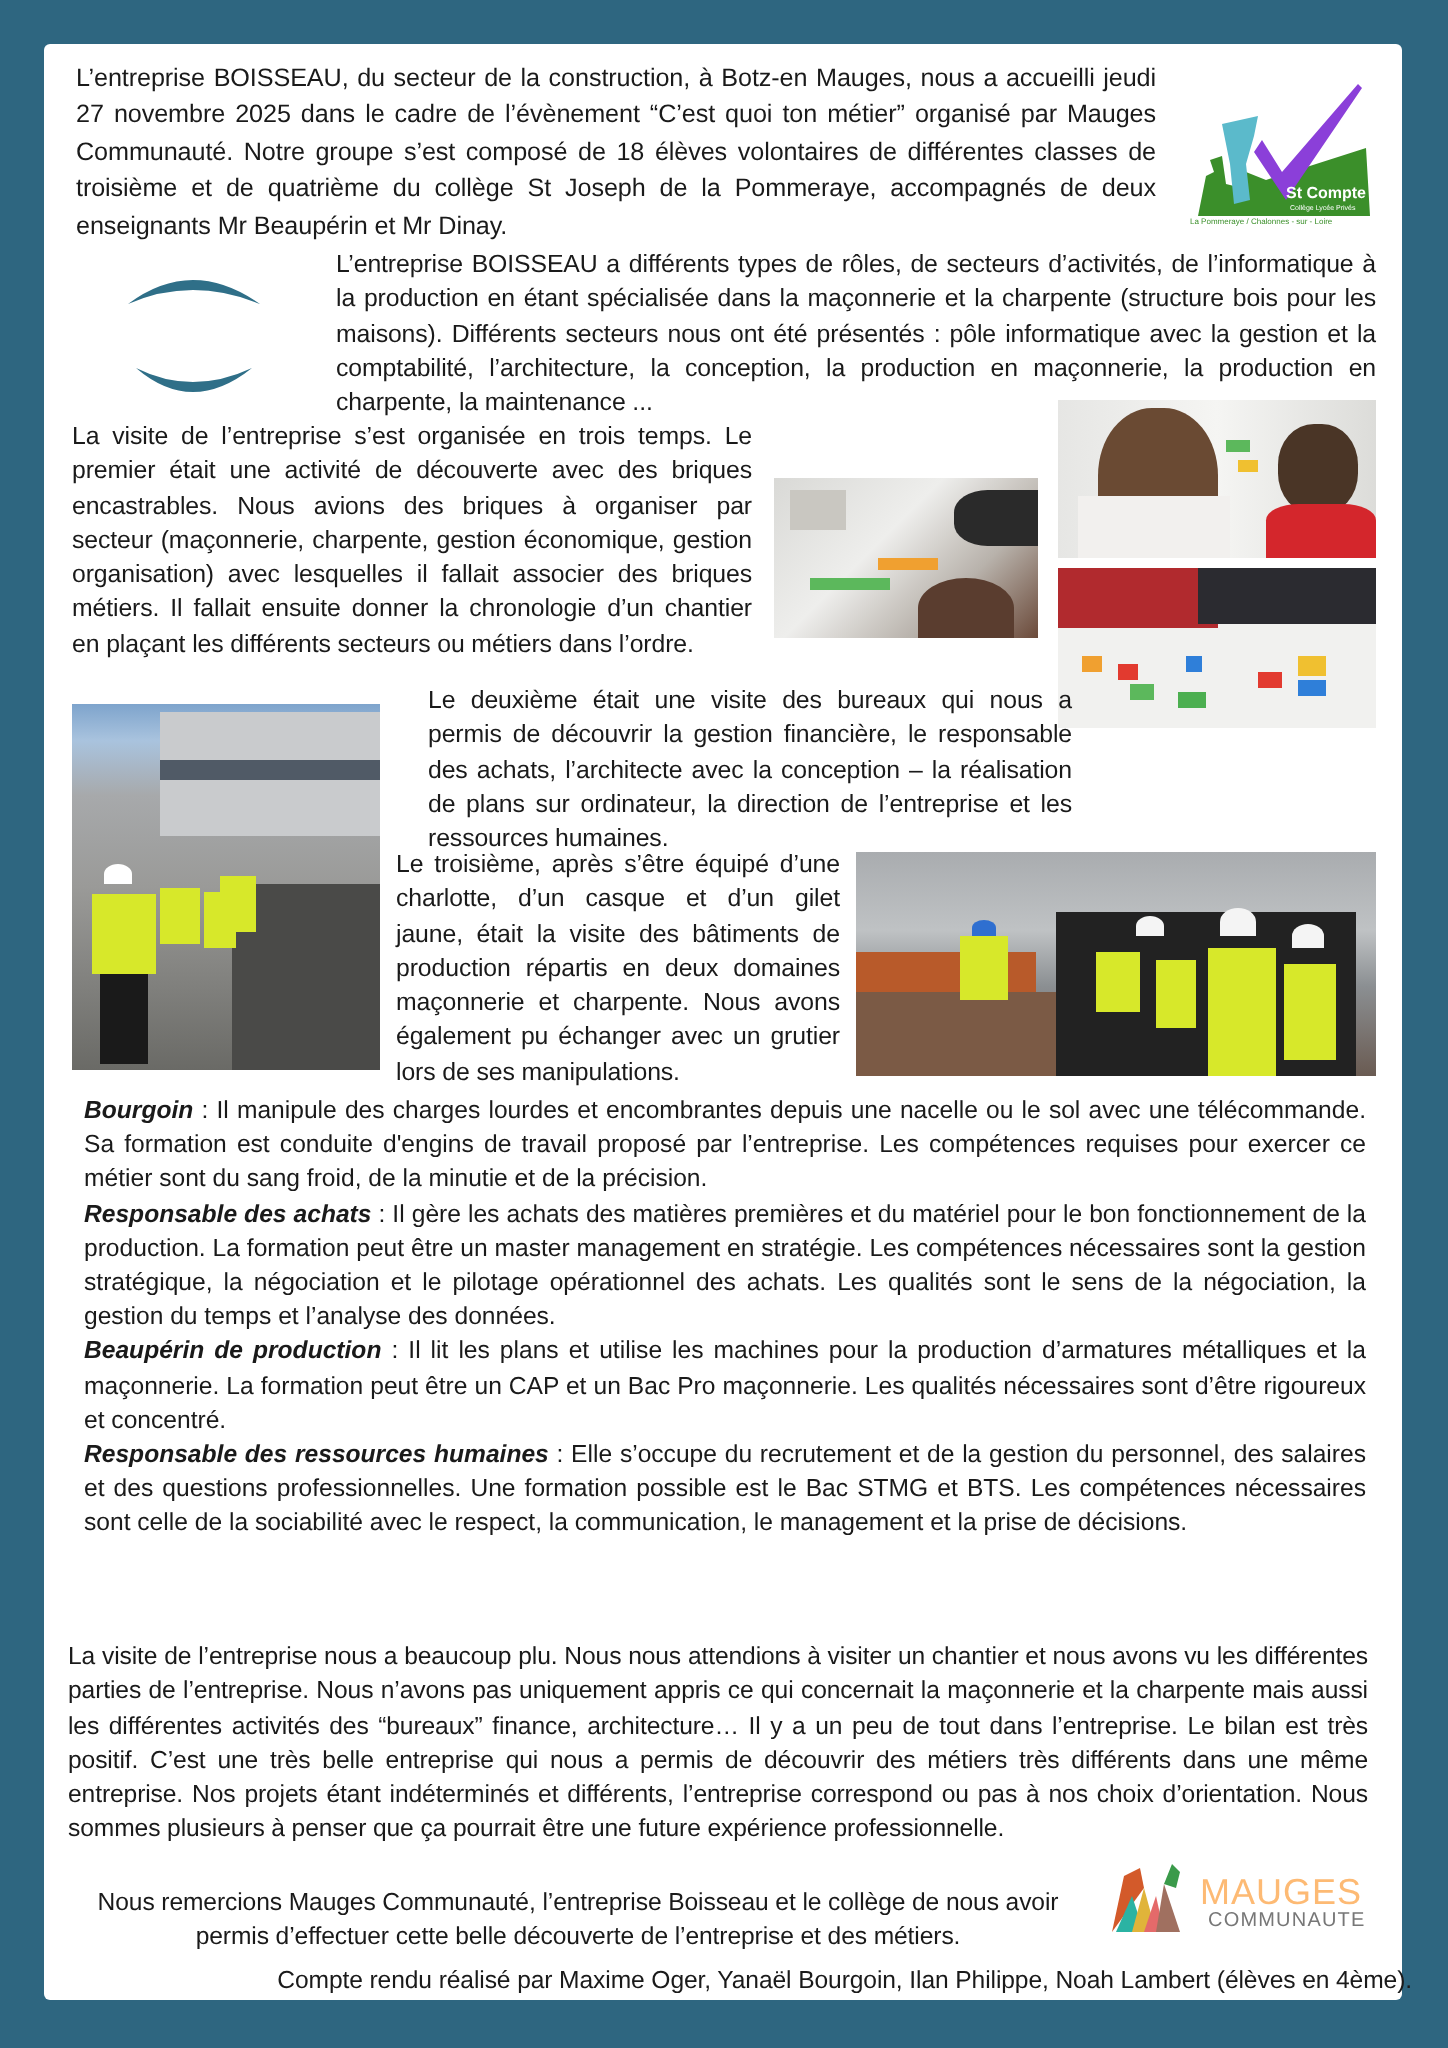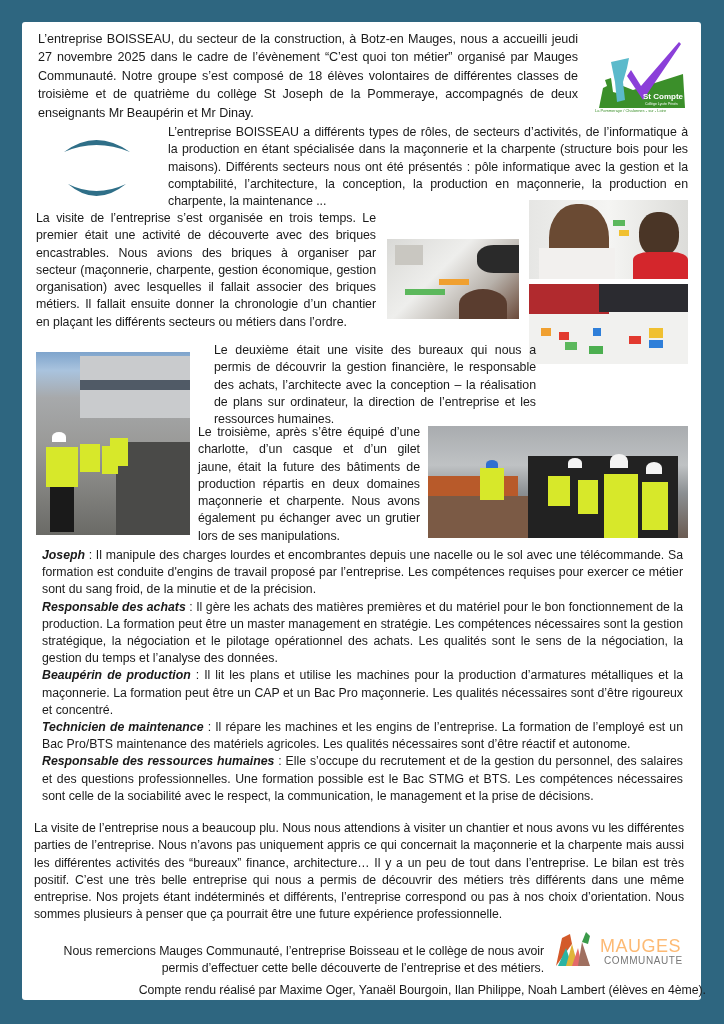--- a/index.html
+++ b/index.html
@@ -1,21 +1,21 @@
 <!DOCTYPE html>
 <html><head>
 <meta charset="utf-8">
 <style>
   html, body { margin:0; padding:0; }
   body { width:724px; height:1024px; background:#2e6680; position:relative; overflow:hidden;
          font-family:"Liberation Sans", sans-serif; color:#1a1a1a; }
   .card { position:absolute; left:22px; top:22px; width:679px; height:978px; background:#fff; border-radius:3px; }
   .abs { position:absolute; }
   .p { position:absolute; font-size:12.3px; line-height:17.1px; text-align:justify; letter-spacing:-0.05px; }
-  .p.left { text-align:right; }
+  .p.left { text-align:center; }
   .photo { position:absolute; overflow:hidden; }
   b.i { font-weight:bold; font-style:italic; }
   .job { margin:0; }
 </style>
 </head>
 <body>
 
 <div class="card"></div>
 
 <p class="p" style="left:38px; top:30px; width:540px; margin:0; font-size:12.6px; line-height:18.4px;">L’entreprise BOISSEAU, du secteur de la construction, à Botz-en Mauges, nous a accueilli jeudi 27 novembre 2025 dans le cadre de l’évènement “C’est quoi ton métier” organisé par Mauges Communauté. Notre groupe s’est composé de 18 élèves volontaires de différentes classes de troisième et de quatrième du collège St Joseph de la Pommeraye, accompagnés de deux enseignants Mr Beaupérin et Mr Dinay.</p>
@@ -80,42 +80,41 @@
   <div class="abs" style="left:10px;top:95px;width:32px;height:40px;background:#d7e82a;"></div>
   <div class="abs" style="left:14px;top:135px;width:24px;height:45px;background:#1a1a1a;"></div>
   <div class="abs" style="left:16px;top:80px;width:14px;height:10px;background:#fff;border-radius:50% 50% 0 0;"></div>
   <div class="abs" style="left:44px;top:92px;width:20px;height:28px;background:#d7e82a;"></div>
   <div class="abs" style="left:66px;top:94px;width:16px;height:28px;background:#d7e82a;"></div>
   <div class="abs" style="left:74px;top:86px;width:18px;height:28px;background:#d7e82a;"></div>
 </div>
 
 <p class="p" style="left:198px; top:326px; width:322px; margin:16px; font-size:12.4px; line-height:17.3px;">Le deuxième était une visite des bureaux qui nous a permis de découvrir la gestion financière, le responsable des achats, l’architecte avec la conception – la réalisation de plans sur ordinateur, la direction de l’entreprise et les ressources humaines.</p>
 
-<p class="p" style="left:198px; top:424px; width:222px; margin:0; font-size:12.4px; line-height:17.3px;">Le troisième, après s’être équipé d’une charlotte, d’un casque et d’un gilet jaune, était la future des bâtiments de production répartis en deux domaines maçonnerie et charpente. Nous avons également pu échanger avec un grutier lors de ses manipulations.</p>
+<p class="p" style="left:198px; top:424px; width:222px; margin:0; font-size:12.4px; line-height:17.3px;">Le troisième, après s’être équipé d’une charlotte, d’un casque et d’un gilet jaune, était la visite des bâtiments de production répartis en deux domaines maçonnerie et charpente. Nous avons également pu échanger avec un grutier lors de ses manipulations.</p>
 
 <div class="photo" style="left:428px; top:426px; width:260px; height:112px; background:linear-gradient(180deg,#a9acaf 0%,#bfc2c4 35%,#8b8f92 60%,#6a5b52 100%);">
   <div class="abs" style="left:0;top:50px;width:90px;height:20px;background:#b85a2a;"></div>
   <div class="abs" style="left:0;top:70px;width:110px;height:42px;background:#7b5a45;"></div>
   <div class="abs" style="left:52px;top:42px;width:24px;height:32px;background:#d7e82a;"></div>
   <div class="abs" style="left:58px;top:34px;width:12px;height:8px;background:#2f6fd0;border-radius:50% 50% 0 0;"></div>
   <div class="abs" style="left:100px;top:30px;width:150px;height:82px;background:#222;"></div>
   <div class="abs" style="left:120px;top:50px;width:22px;height:30px;background:#d7e82a;"></div>
   <div class="abs" style="left:150px;top:54px;width:20px;height:34px;background:#d7e82a;"></div>
   <div class="abs" style="left:176px;top:48px;width:34px;height:64px;background:#d7e82a;"></div>
   <div class="abs" style="left:214px;top:56px;width:26px;height:48px;background:#d7e82a;"></div>
   <div class="abs" style="left:182px;top:28px;width:18px;height:14px;background:#f4f4f4;border-radius:50% 50% 0 0;"></div>
   <div class="abs" style="left:218px;top:36px;width:16px;height:12px;background:#f4f4f4;border-radius:50% 50% 0 0;"></div>
   <div class="abs" style="left:140px;top:32px;width:14px;height:10px;background:#f4f4f4;border-radius:50% 50% 0 0;"></div>
 </div>
 
 <div class="abs" style="left:42px; top:547px; width:641px; font-size:12.3px; line-height:17.2px; text-align:justify;">
-  <p class="job"><b class="i">Joseph</b><span> : Il manipule des charges lourdes et encombrantes depuis une nacelle ou le sol avec une télécommande. Sa formation est conduite d'engins de travail proposé par l’entreprise. Les compétences requises pour exercer ce métier sont du sang froid, de la minutie et de la précision.</span></p>
+  <p class="job"><b class="i">Bourgoin</b><span> : Il manipule des charges lourdes et encombrantes depuis une nacelle ou le sol avec une télécommande. Sa formation est conduite d'engins de travail proposé par l’entreprise. Les compétences requises pour exercer ce métier sont du sang froid, de la minutie et de la précision.</span></p>
   <p class="job"><b class="i">Responsable des achats</b><span> : Il gère les achats des matières premières et du matériel pour le bon fonctionnement de la production. La formation peut être un master management en stratégie. Les compétences nécessaires sont la gestion stratégique, la négociation et le pilotage opérationnel des achats. Les qualités sont le sens de la négociation, la gestion du temps et l’analyse des données.</span></p>
   <p class="job"><b class="i">Beaupérin de production</b><span> : Il lit les plans et utilise les machines pour la production d’armatures métalliques et la maçonnerie. La formation peut être un CAP et un Bac Pro maçonnerie. Les qualités nécessaires sont d’être rigoureux et concentré.</span></p>
-  <p class="job"><b class="i">Technicien de maintenance</b><span> : Il répare les machines et les engins de l’entreprise. La formation de l’employé est un Bac Pro/BTS maintenance des matériels agricoles. Les qualités nécessaires sont d’être réactif et autonome.</span></p>
   <p class="job"><b class="i">Responsable des ressources humaines</b><span> : Elle s’occupe du recrutement et de la gestion du personnel, des salaires et des questions professionnelles. Une formation possible est le Bac STMG et BTS. Les compétences nécessaires sont celle de la sociabilité avec le respect, la communication, le management et la prise de décisions.</span></p>
 </div>
 
 <p class="p" style="left:34px; top:820px; width:650px; margin:0; font-size:12.3px; line-height:17.3px;">La visite de l’entreprise nous a beaucoup plu. Nous nous attendions à visiter un chantier et nous avons vu les différentes parties de l’entreprise. Nous n’avons pas uniquement appris ce qui concernait la maçonnerie et la charpente mais aussi les différentes activités des “bureaux” finance, architecture… Il y a un peu de tout dans l’entreprise. Le bilan est très positif. C’est une très belle entreprise qui nous a permis de découvrir des métiers très différents dans une même entreprise. Nos projets étant indéterminés et différents, l’entreprise correspond ou pas à nos choix d’orientation. Nous sommes plusieurs à penser que ça pourrait être une future expérience professionnelle.</p>
 
 <p class="p left" style="left:34px; top:943px; width:510px; margin:0; font-size:12.3px; line-height:17.3px;">Nous remercions Mauges Communauté, l’entreprise Boisseau et le collège de nous avoir permis d’effectuer cette belle découverte de l’entreprise et des métiers.</p>
 
 <div class="abs" style="left:554px; top:930px; width:135px; height:42px;">
   <svg width="44" height="40" viewBox="0 0 44 40" style="position:absolute;left:0;top:0;">
     <path d="M2 36 L8 8 L16 4 L18 14 Z" fill="#d35a2a"></path>

